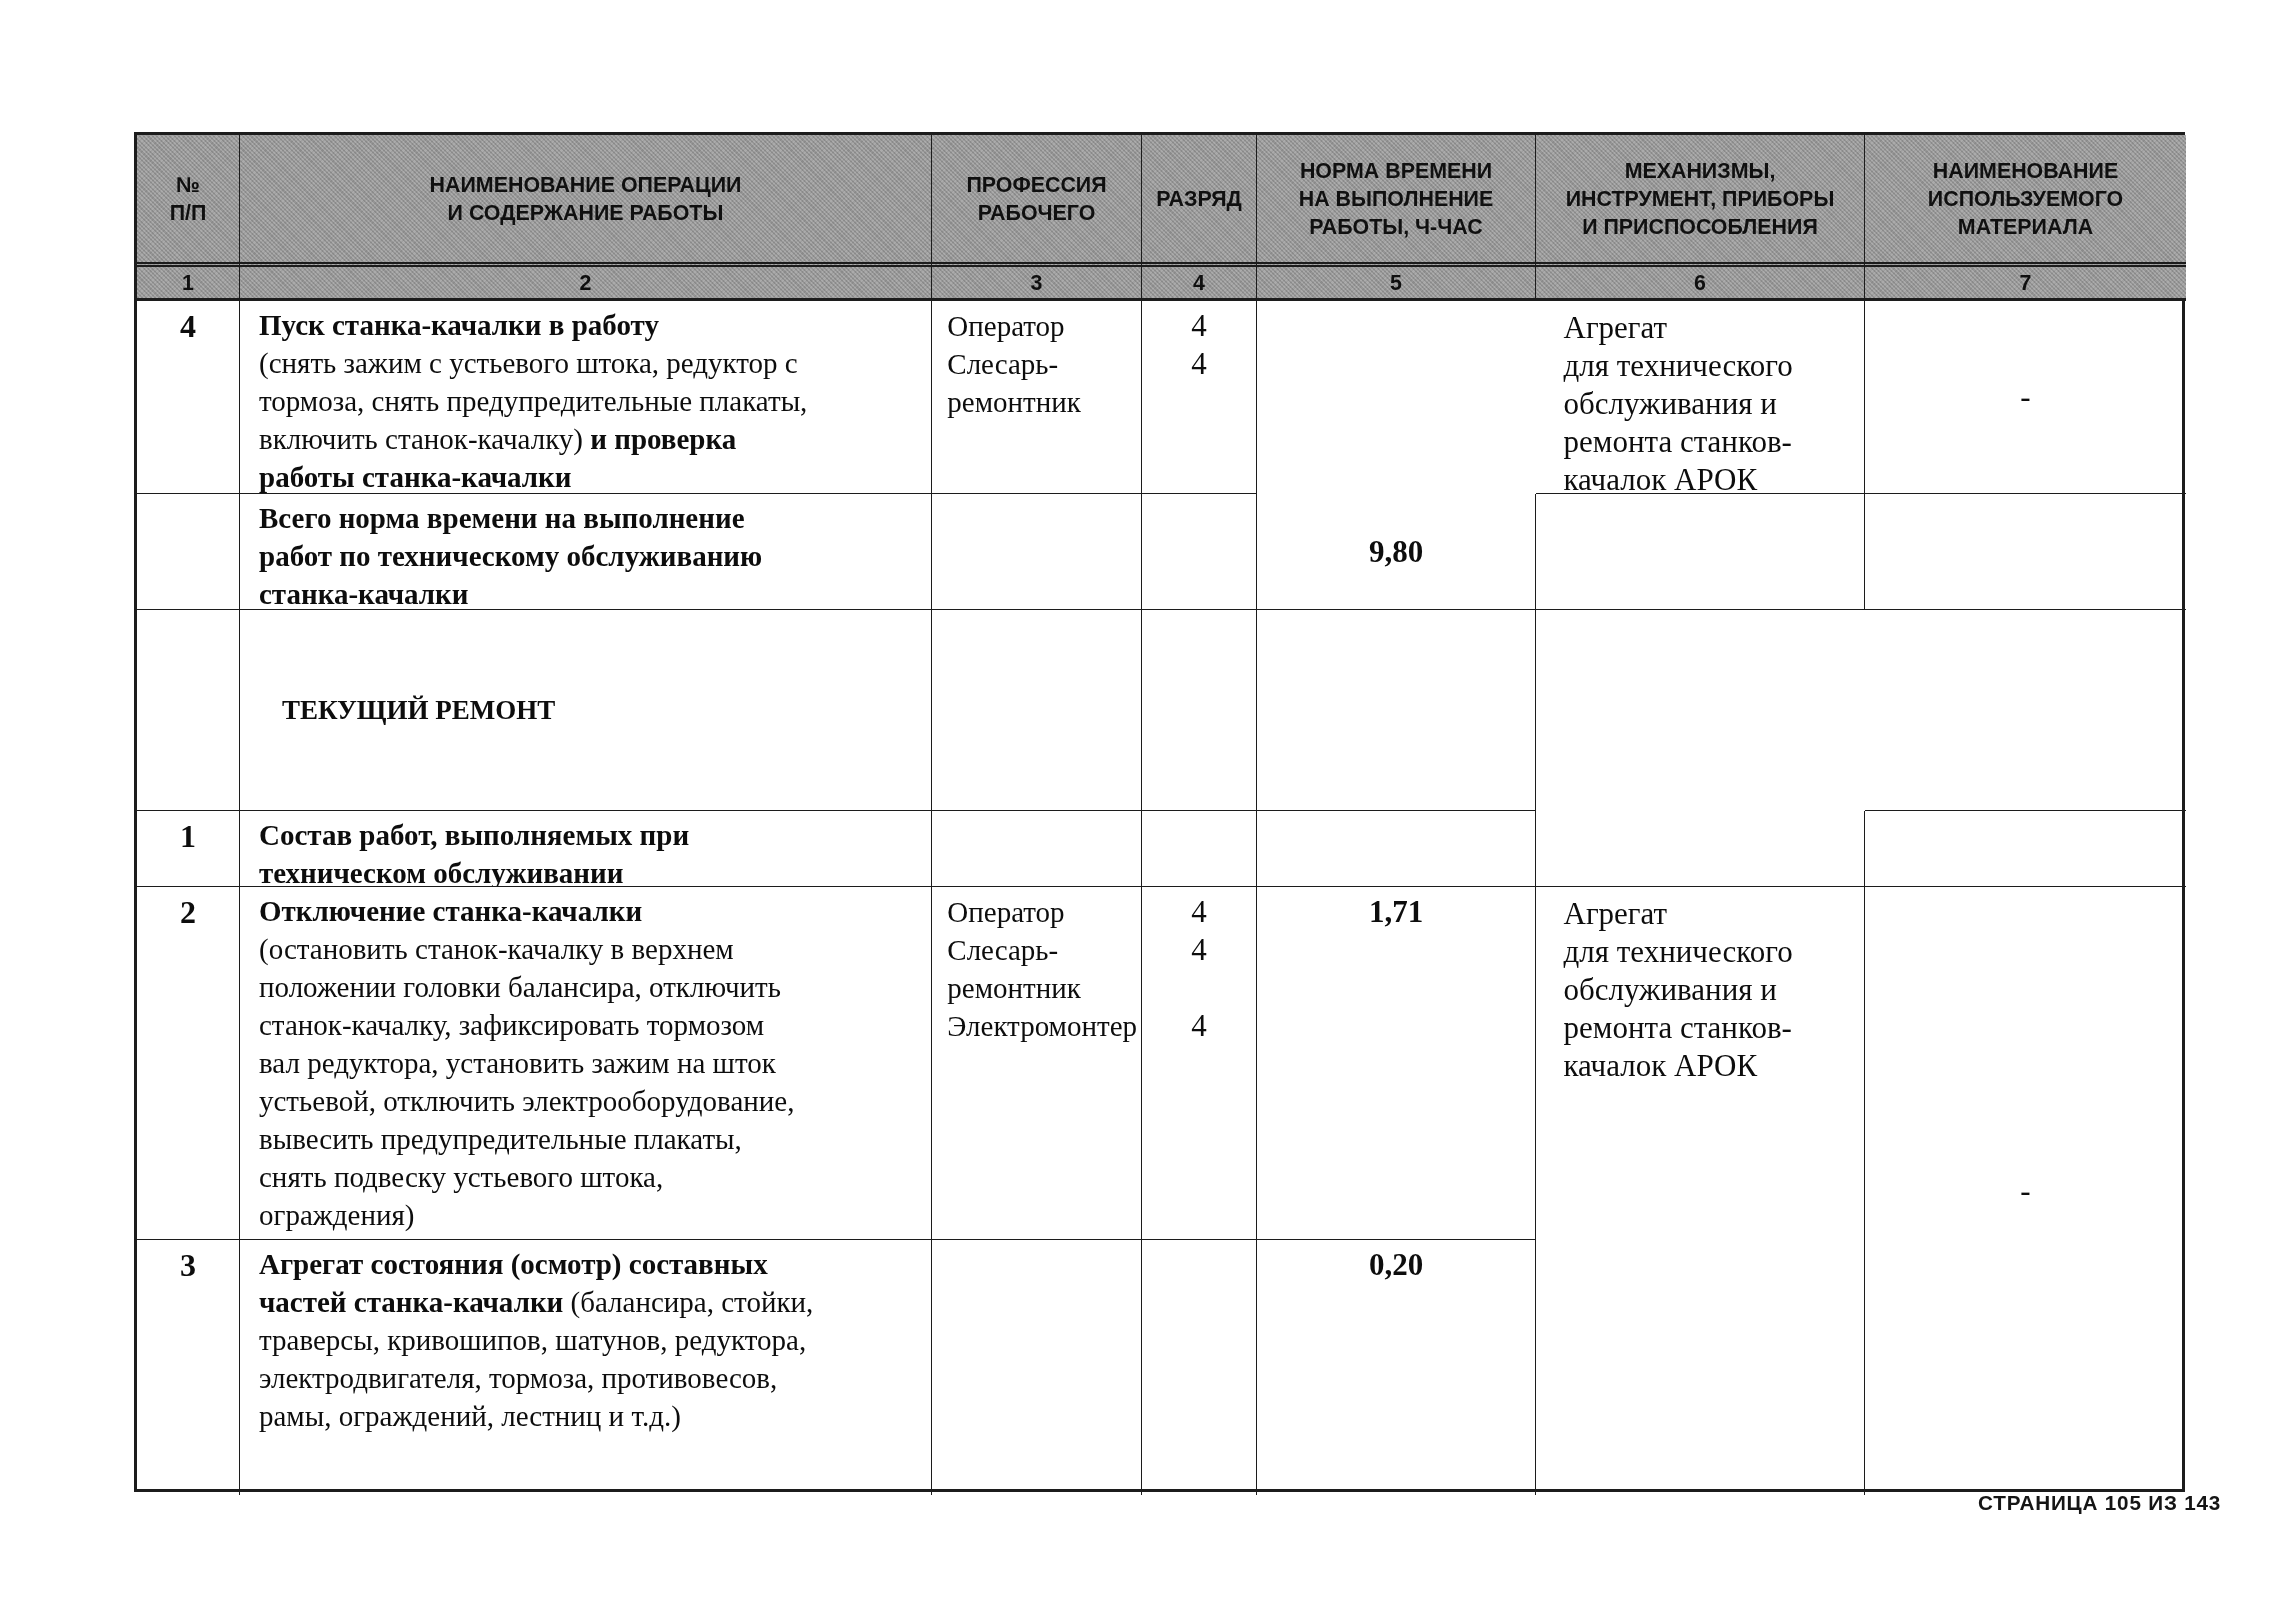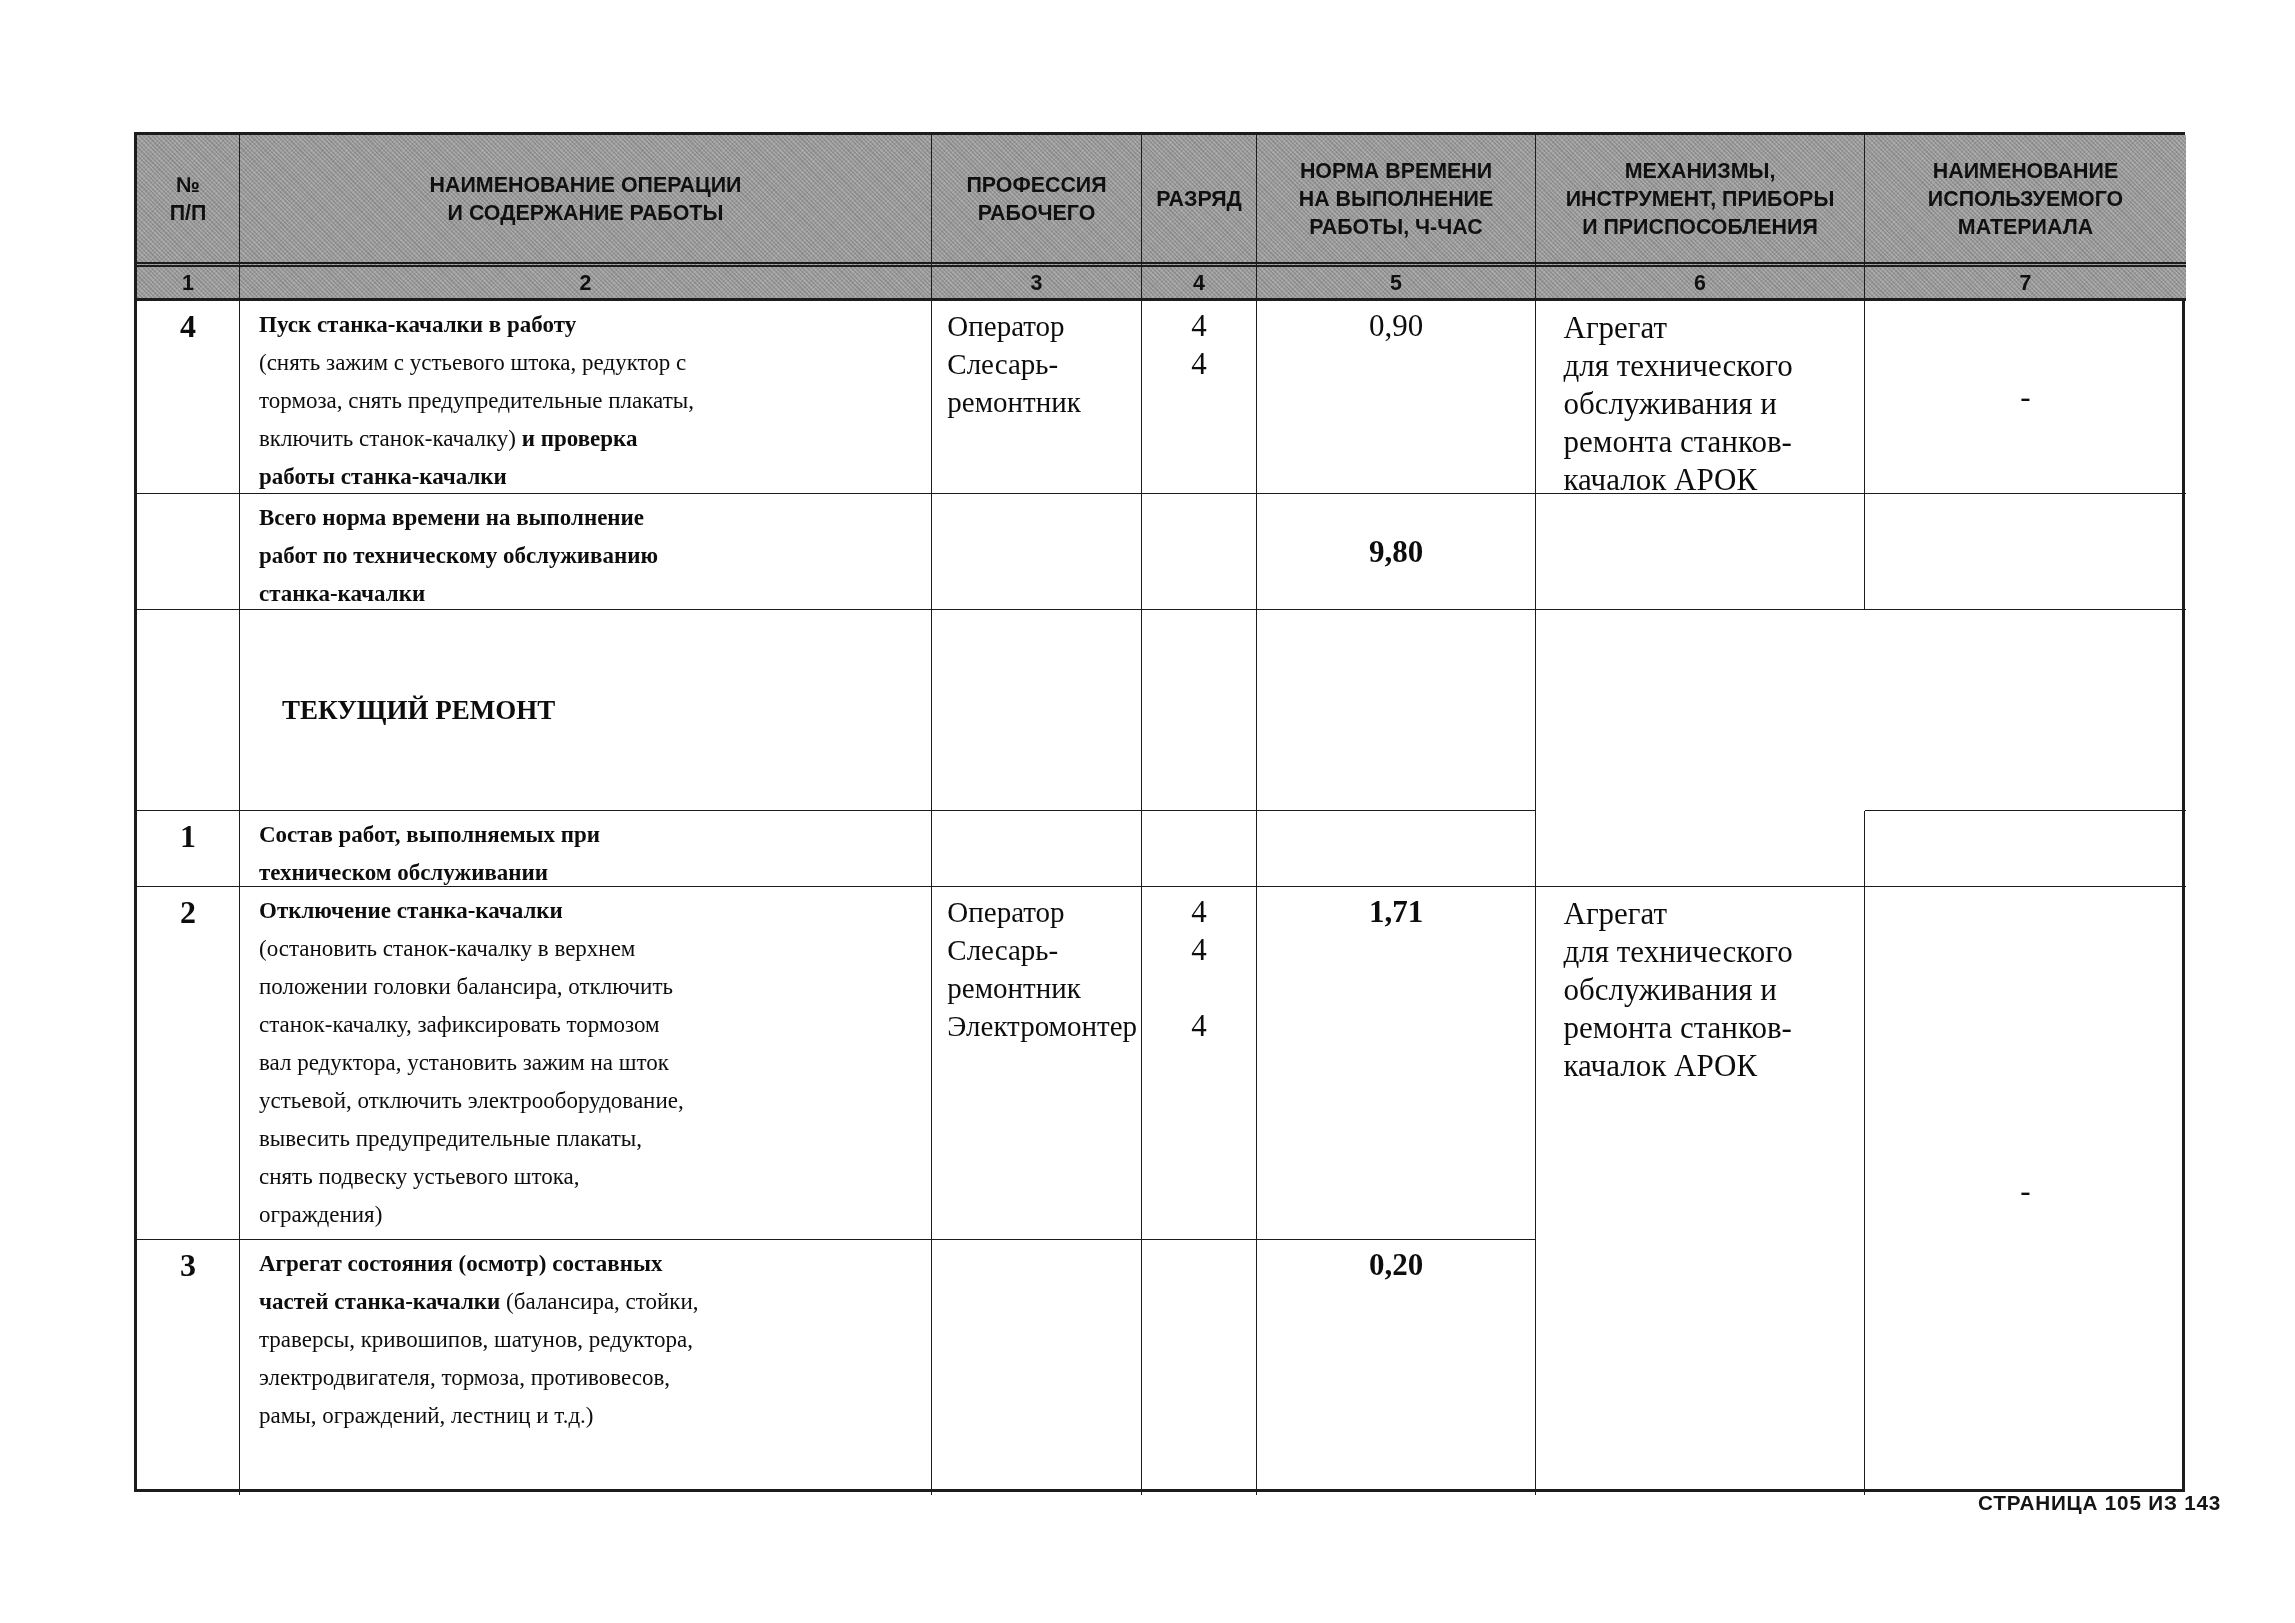--- a/index.html
+++ b/index.html
@@ -51,21 +51,21 @@
   .hdr{border-bottom:5.4px double var(--bd);}
   .hnum{border-bottom:3.1px solid var(--bd);font-size:21.4px;}
 
   
   .pre{white-space:pre-line;}
   .num-cell{
     text-align:center;font-weight:bold;
     font-size:32px;line-height:38px;padding-top:6.1px;
   }
   .work{
-    font-size:23px;line-height:38px;
+    font-size:29px;line-height:38px;
     padding:4.6px 13.8px 0 19px;
   }
   .work b{font-weight:bold;}
   .prof{
     font-size:29px;line-height:38px;
     padding:6.1px 3.1px 0 15.3px;
   }
   .grade{
     font-size:31px;line-height:38px;
     text-align:center;padding-top:6.1px;
@@ -137,21 +137,20 @@
     <div class="cell work pre" style="grid-column:2;grid-row:3;"><b>Пуск станка-качалки в работу</b><span>
 (снять зажим с устьевого штока, редуктор с
 тормоза, снять предупредительные плакаты,
 включить станок-качалку) </span><b>и проверка
 работы станка-качалки</b></div>
     <div class="cell prof pre" style="grid-column:3;grid-row:3;">Оператор
 Слесарь-
 ремонтник</div>
     <div class="cell grade pre" style="grid-column:4;grid-row:3;">4
 4</div>
-    <div class="cell norm" style="grid-column:5;grid-row:3;">0,90</div>
     <div class="cell tools pre" style="grid-column:6;grid-row:3;">Агрегат
 для технического
 обслуживания и
 ремонта станков-
 качалок АРОК</div>
     <div class="cell dash last-col" style="grid-column:7;grid-row:3;">-</div>
 
     <div class="cell" style="grid-column:1;grid-row:4;"></div>
     <div class="cell work pre" style="grid-column:2;grid-row:4;font-weight:bold;">Всего норма времени на выполнение
 работ по техническому обслуживанию

